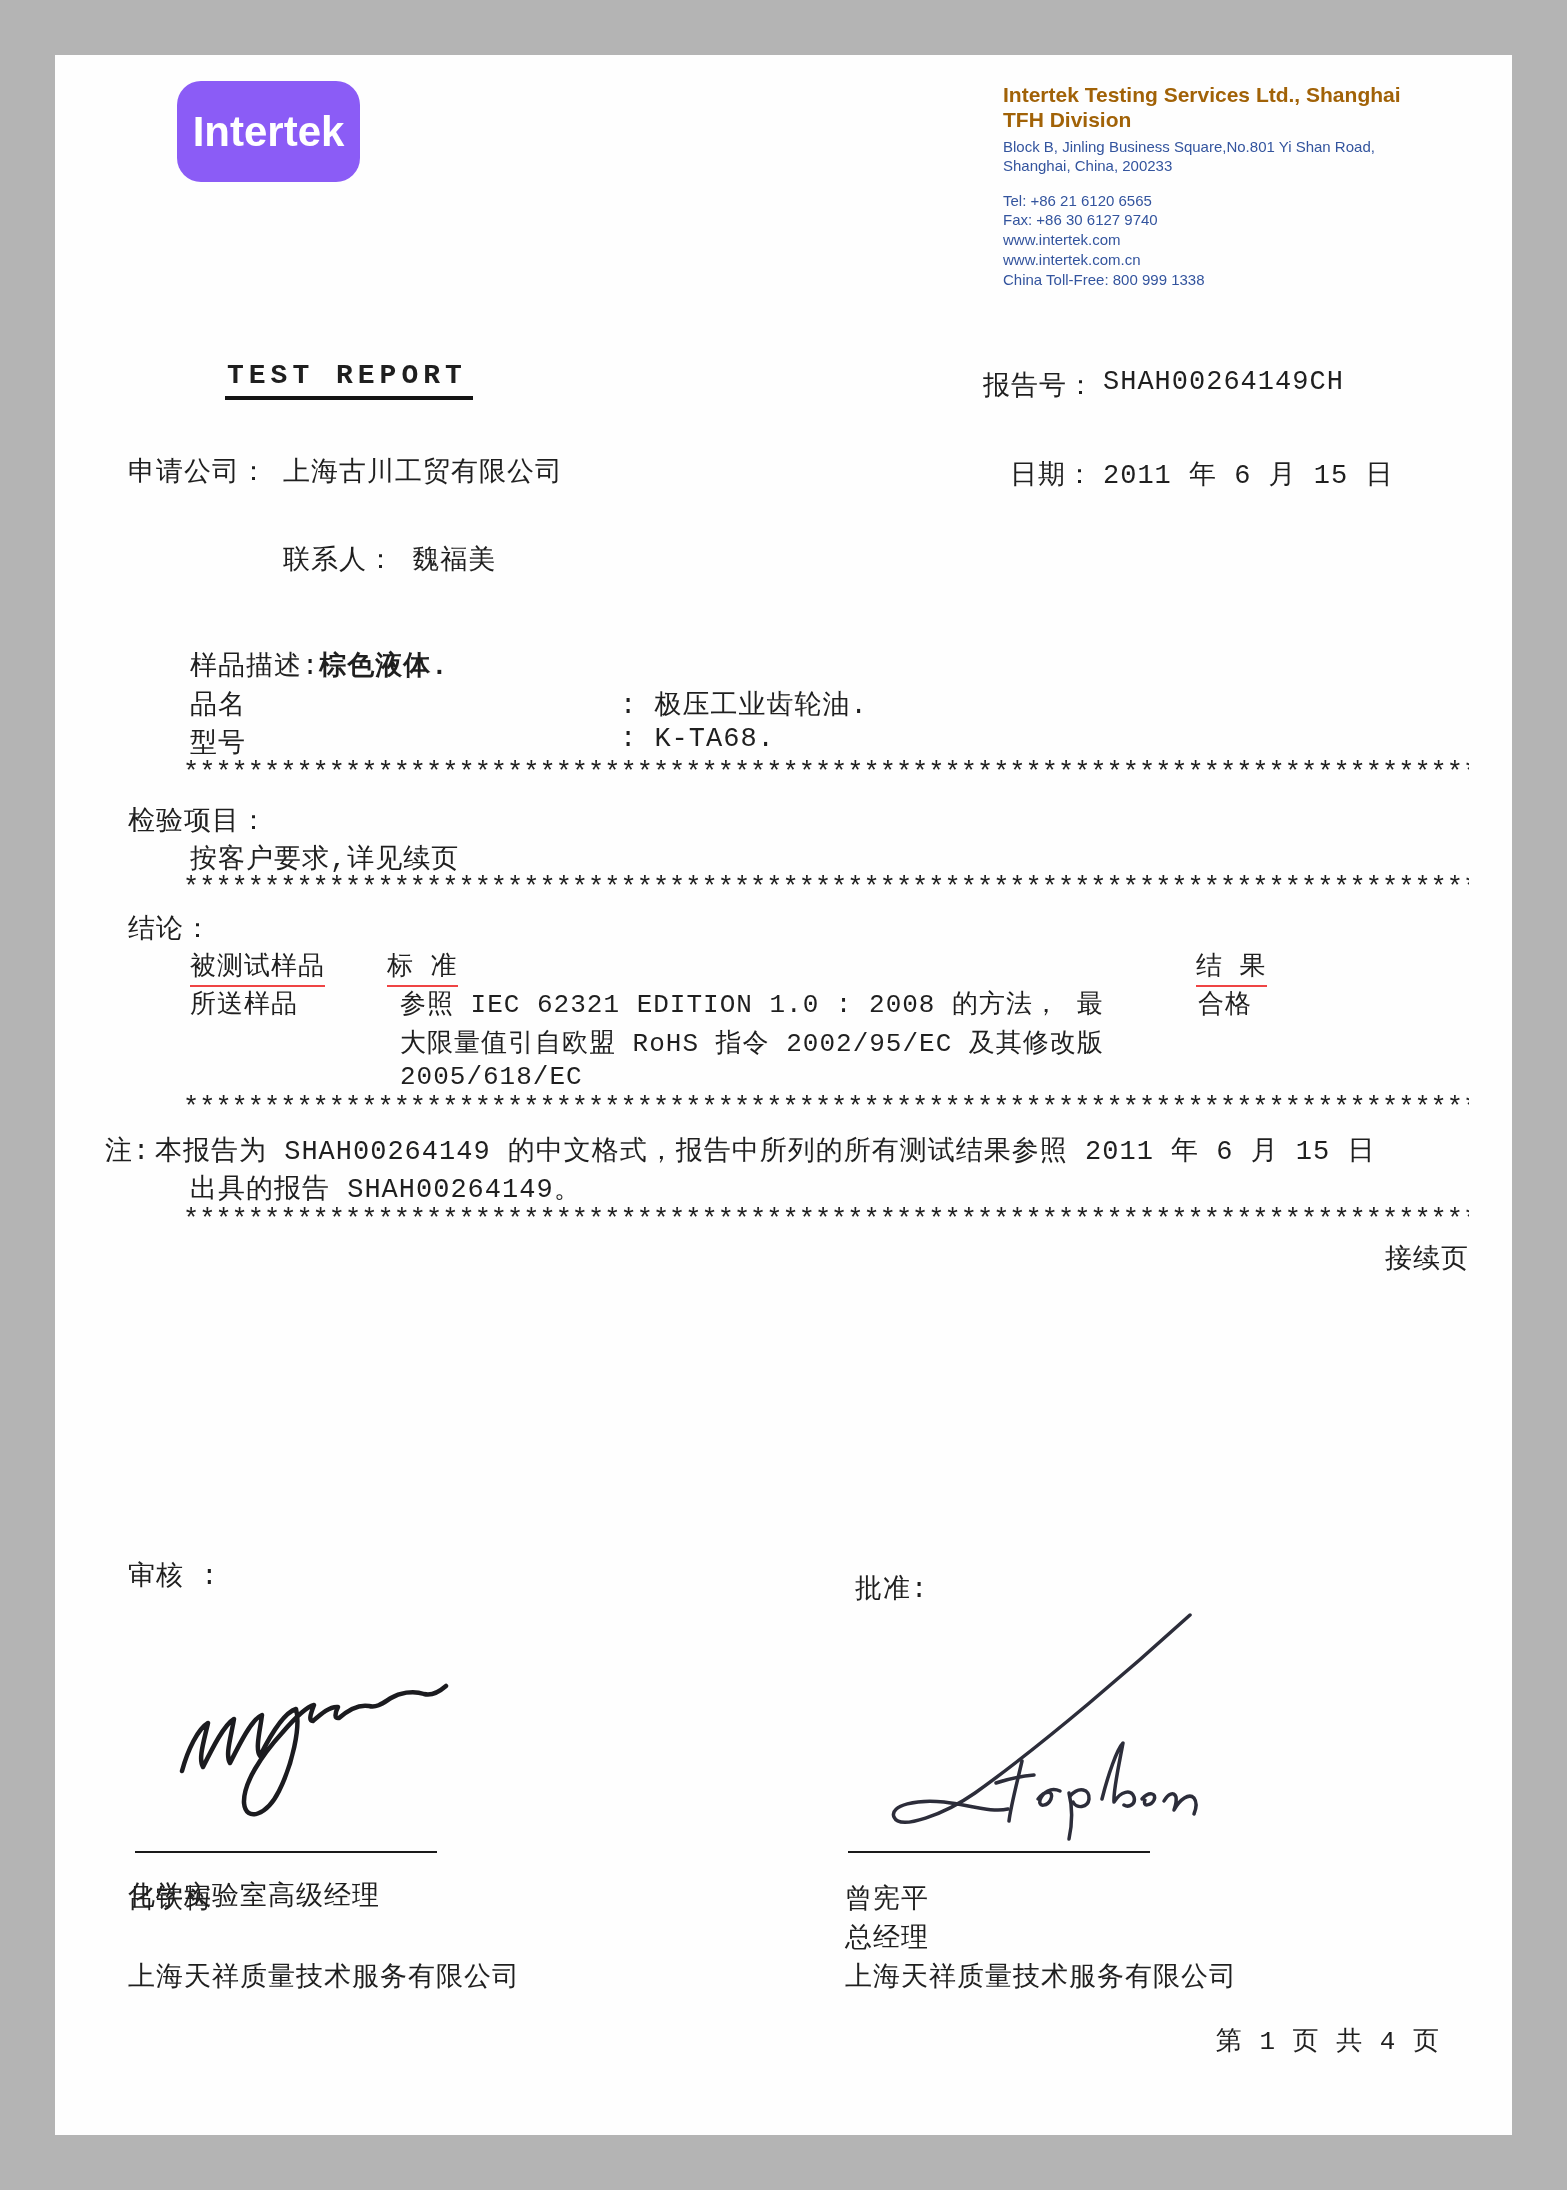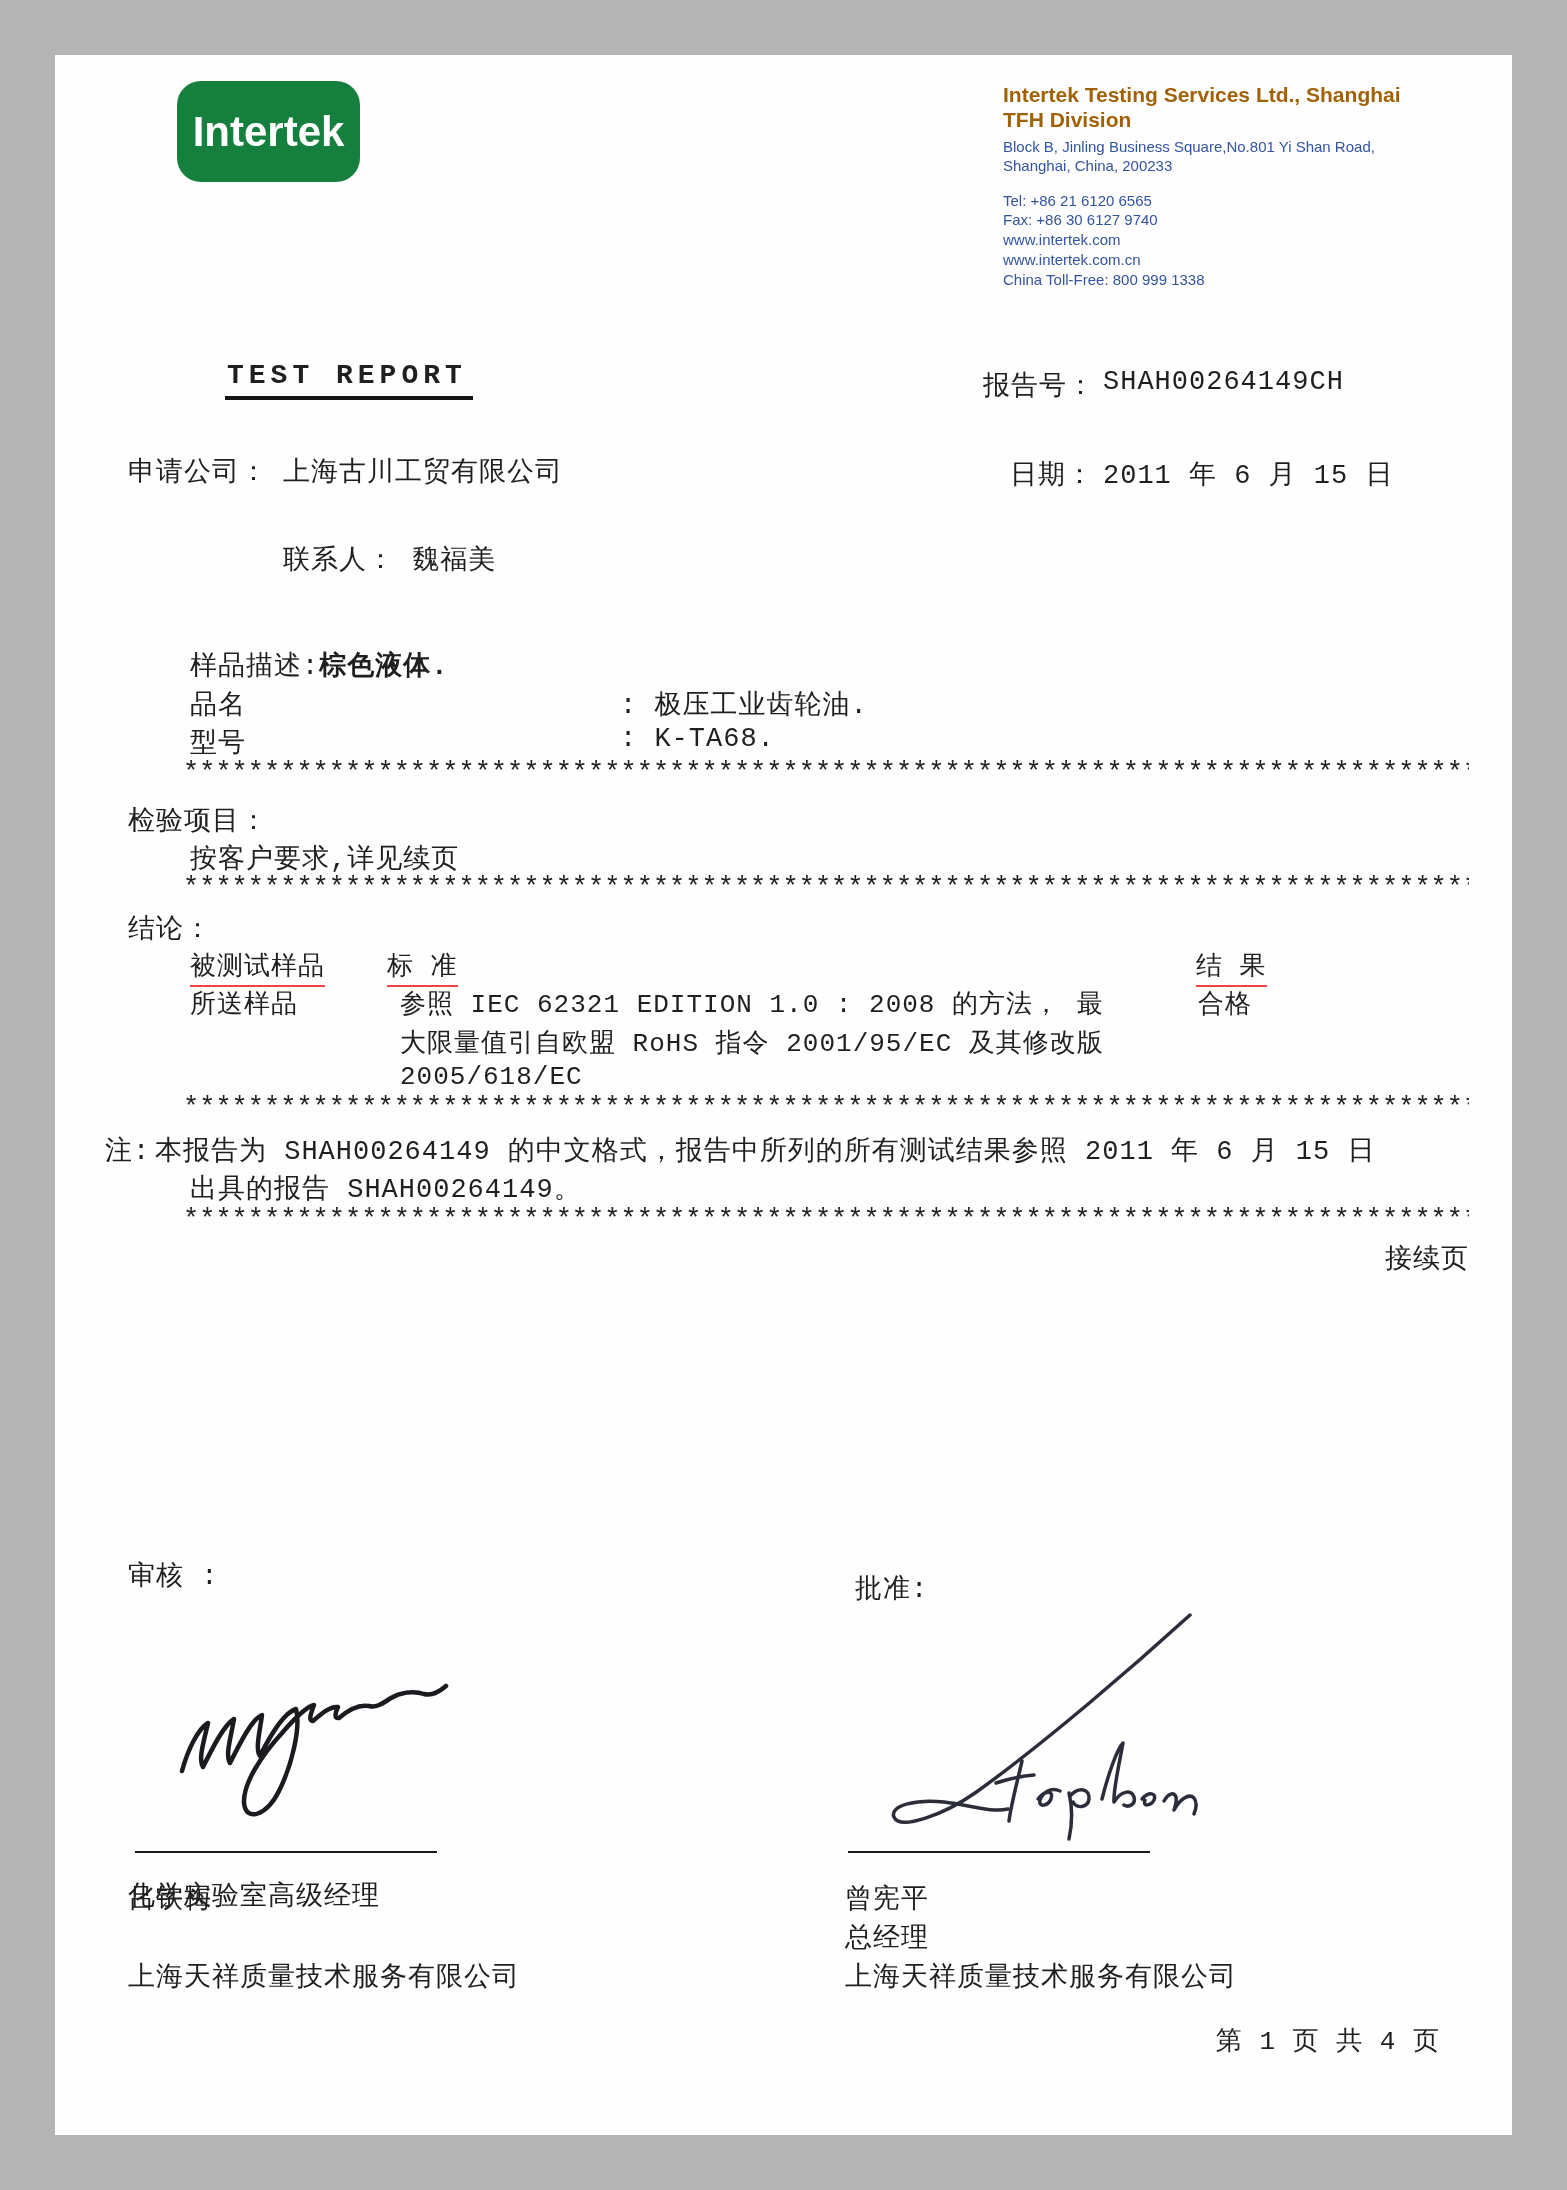--- a/index.html
+++ b/index.html
@@ -14,21 +14,21 @@
     width: 1457px; height: 2080px;
     background: #fefefe;
     overflow: hidden;
   }
   .abs { position: absolute; white-space: nowrap; }
 
   
   .logo {
     position: absolute; left: 122px; top: 26px;
     width: 183px; height: 101px;
-    background: #15803d; border-radius: 24px;
+    background: #8b5cf6; border-radius: 24px;
     display: flex; align-items: center; justify-content: center;
   }
   .logo span {
     color: #ffffff; font-family: "Liberation Sans", sans-serif;
     font-size: 42px; font-weight: 600; letter-spacing: 0px;
   }
   .letterhead {
     position: absolute; left: 948px; top: 28px; width: 480px;
     font-family: "Liberation Sans", sans-serif;
   }
@@ -106,21 +106,21 @@
 
   <div class="abs t" style="left:73px; top:855px;">结论：</div>
 
   <div class="abs t-sm" style="left:135px;  top:893px;"><span class="u">被测试样品</span></div>
   <div class="abs t-sm" style="left:332px;  top:893px;"><span class="u">标  准</span></div>
   <div class="abs t-sm" style="left:1141px; top:893px;"><span class="u">结  果</span></div>
 
   <div class="abs t-sm" style="left:135px;  top:931px;">所送样品</div>
   <div class="abs t-sm" style="left:345px;  top:931px;">参照 IEC 62321 EDITION 1.0 : 2008 的方法， 最</div>
   <div class="abs t-sm" style="left:1143px; top:931px;">合格</div>
-  <div class="abs t-sm" style="left:345px;  top:970px;">大限量值引自欧盟 RoHS 指令 2001/95/EC 及其修改版</div>
+  <div class="abs t-sm" style="left:345px;  top:970px;">大限量值引自欧盟 RoHS 指令 2002/95/EC 及其修改版</div>
   <div class="abs t-sm" style="left:345px;  top:1007px;">2005/618/EC</div>
 
   <div class="abs stars" style="top:1038px;">**************************************************************************************************************</div>
 
   <div class="abs t" style="left:50px;  top:1077px;">注:</div>
   <div class="abs t" style="left:100px; top:1077px;">本报告为 SHAH00264149 的中文格式，报告中所列的所有测试结果参照 2011 年 6 月 15 日</div>
   <div class="abs t" style="left:135px; top:1115px;">出具的报告 SHAH00264149。</div>
 
   <div class="abs stars" style="top:1150px;">**************************************************************************************************************</div>
 

